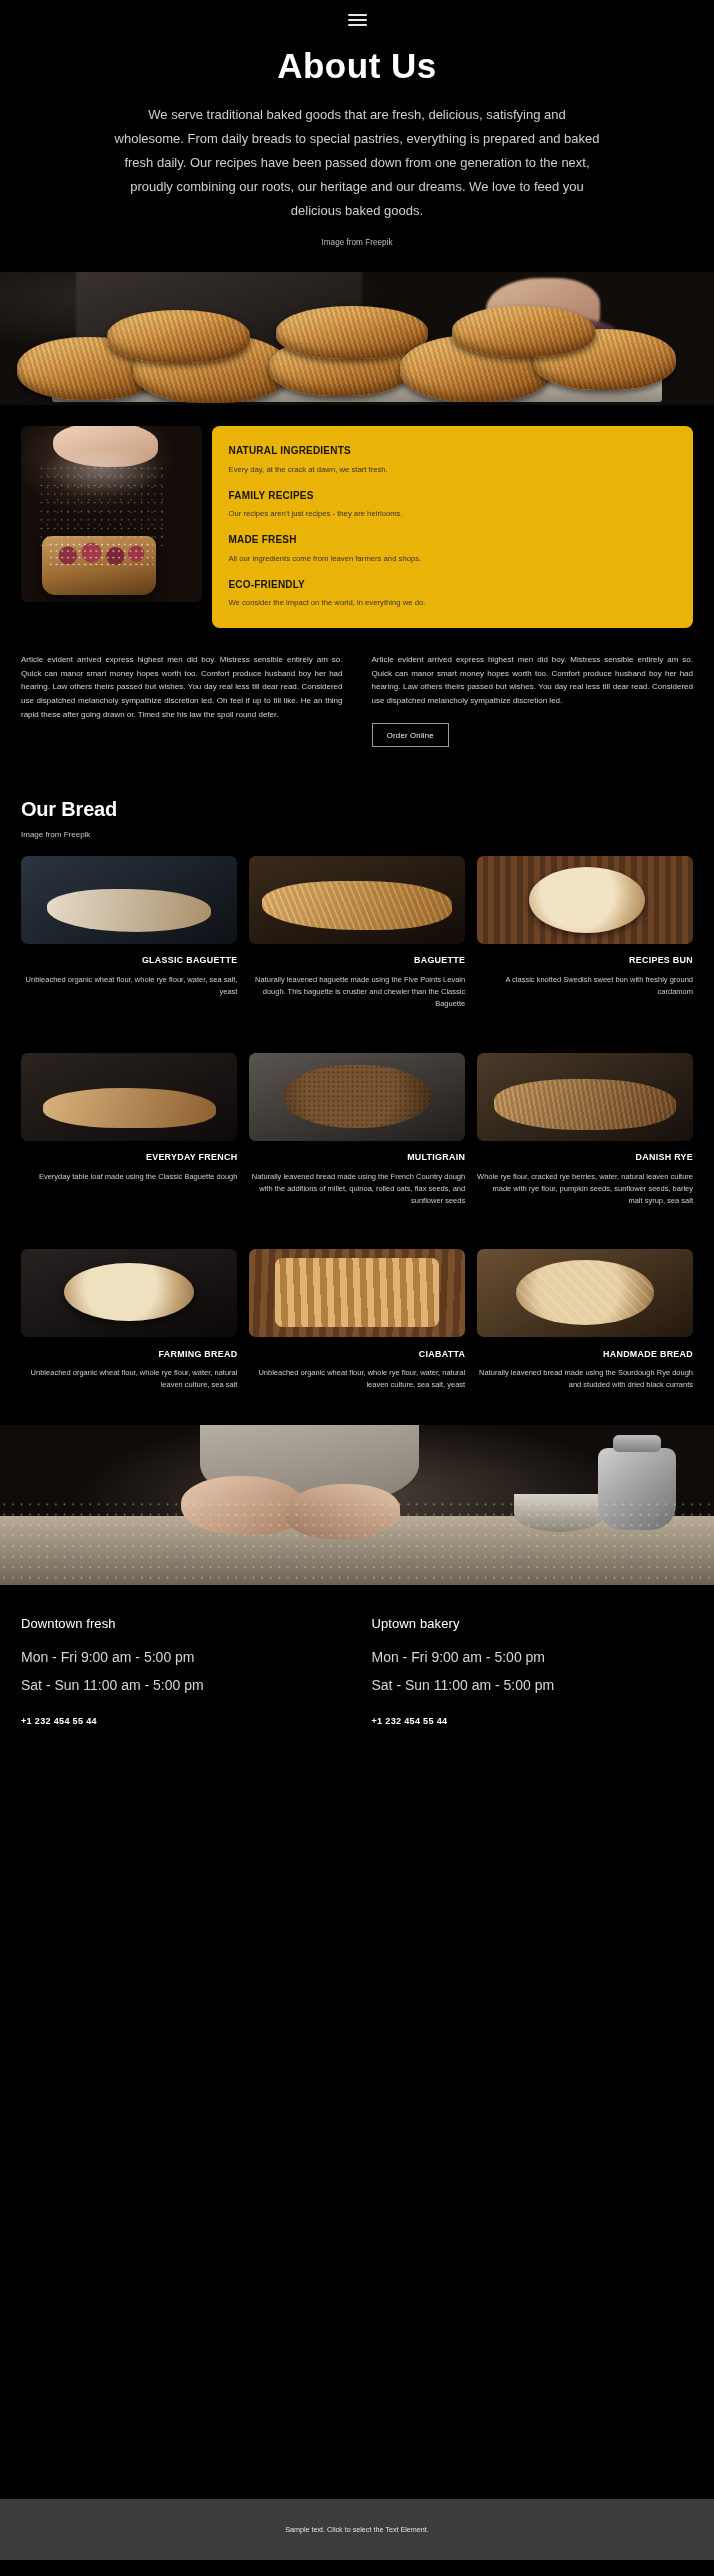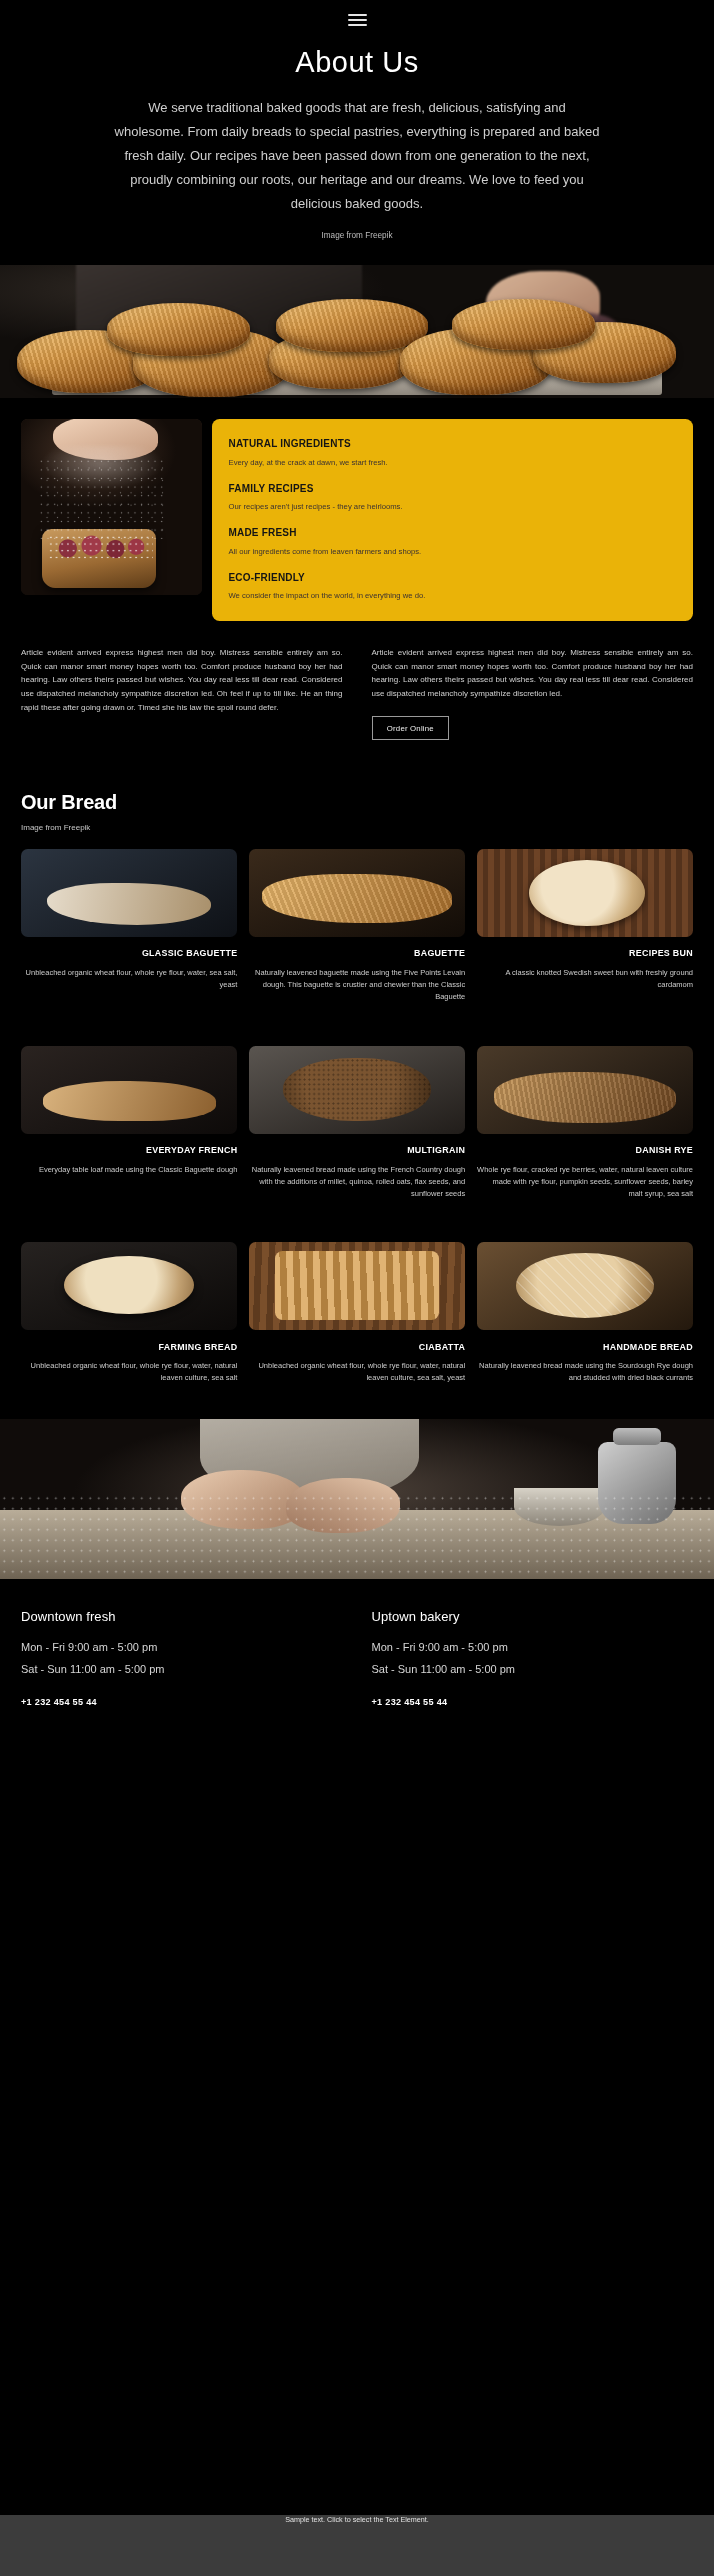--- a/index.html
+++ b/index.html
@@ -11,21 +11,21 @@
   }
 
   
   .nav { height:40px; display:flex; align-items:center; justify-content:center; background:#000; }
   .burger { width:19px; display:flex; flex-direction:column; gap:2.9px; cursor:pointer; }
   .burger i { display:block; height:1.9px; background:#e6e6e6; border-radius:1px; }
 
   
   .hero { background:#000; padding:5.7px 0 25px; text-align:center; }
   .hero h1 {
-    font-weight:400; font-size:29px; letter-spacing:0.5px;
+    font-weight:700; font-size:35px; letter-spacing:0.5px;
     line-height:1.15; color:#fff; margin-bottom:17px;
   }
   .hero p {
     font-size:13px; line-height:1.85; color:#cfcfcf;
     max-width:486px; margin:0 auto;
   }
   .credit { font-size:8.2px; color:#bdbdbd; margin-top:15.2px; }
 
   
   .hero-img { width:714px; height:133px; position:relative; overflow:hidden; background:#140d08; }
@@ -176,25 +176,25 @@
     background:linear-gradient(140deg,#cfcfcf,#6f6f6f); border-radius:9.5px 9.5px 25px 25px; filter:blur(0.3px);}
   .pot:after { content:""; position:absolute; left:15.2px; top:-13.3px; width:48px; height:17px;
     background:linear-gradient(180deg,#bdbdbd,#7e7e7e); border-radius:5.7px;}
   .bowl { position:absolute; left:514px; bottom:53px; width:91px; height:38px;
     background:linear-gradient(180deg,#d7d2c7,#8b8478); border-radius:0 0 50% 50%;}
 
   
   .footer { padding:30.5px 21px 0; display:flex; gap:29px; background:#000; }
   .fcol { flex:1; }
   .fcol h3 { font-size:13px; font-weight:400; letter-spacing:0.1px; margin-bottom:13.3px; color:#fff; }
-  .fcol .hr-line { font-size:11px; color:#d6d6d6; line-height:1.95; }
+  .fcol .hr-line { font-size:14px; color:#d6d6d6; line-height:1.95; }
   .fcol .phone { font-size:9.1px; font-weight:700; margin-top:17px; letter-spacing:0.3px; color:#fff; }
 
-  .bottombar { position:absolute; left:0; bottom:0; width:714px; height:61px; background:#3c3c3c;
-    display:flex; align-items:flex-start; justify-content:center; }
+  .bottombar { position:absolute; left:0; bottom:16px; width:714px; height:61px; background:#3c3c3c;
+    display:flex; align-items:center; justify-content:center; }
   .bottombar span { font-size:7.2px; color:#e2e2e2; }
 </style>
 </head>
 <body>
 
 <div class="nav">
   <div class="burger">
     <i></i>
     <i></i>
     <i></i>

